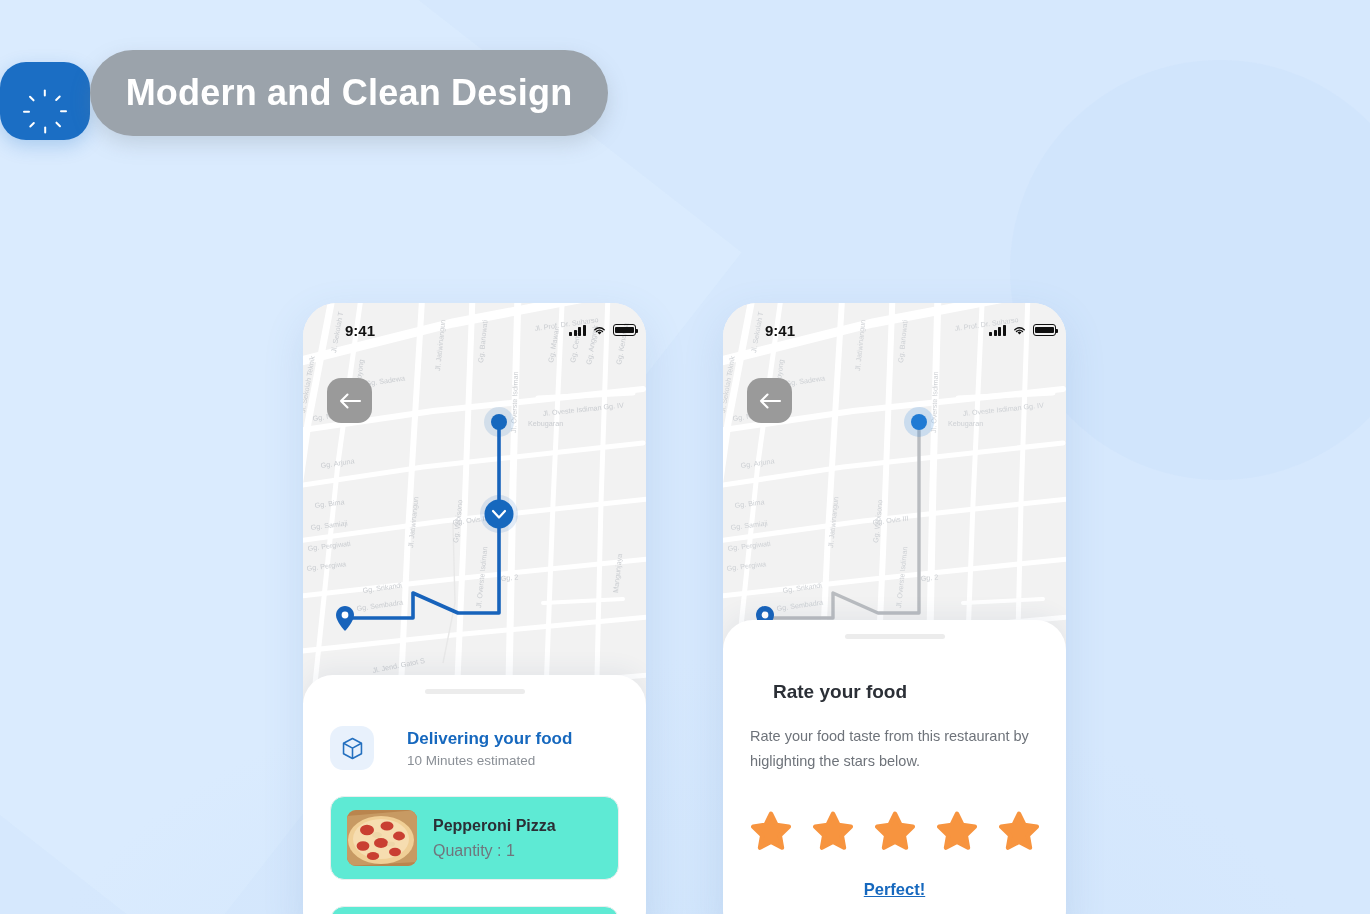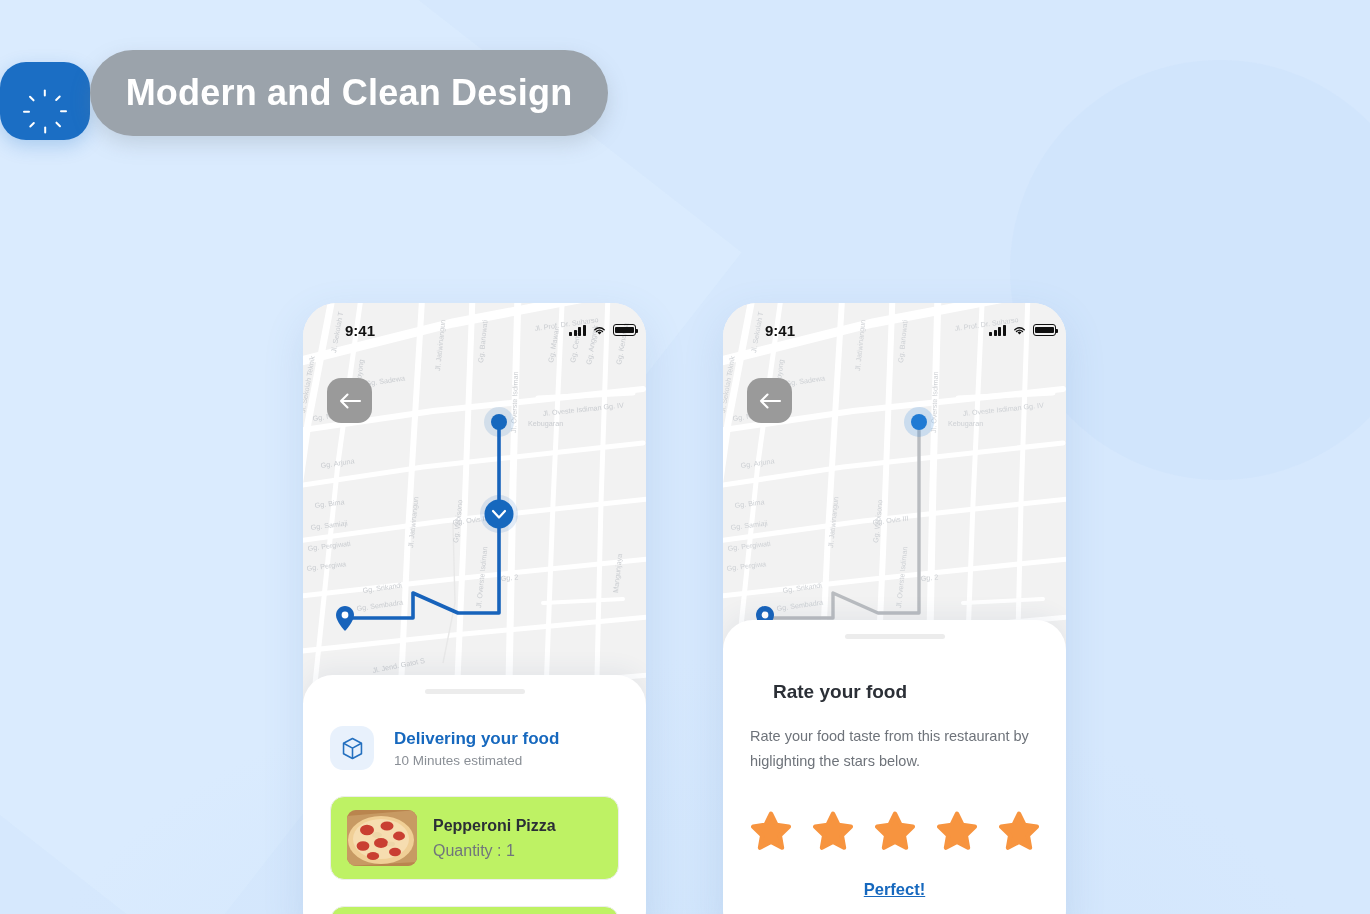--- a/index.html
+++ b/index.html
@@ -119,38 +119,38 @@
   }
   #sheet-left  { top:372px; bottom:0; }
   #sheet-right { top:317px; bottom:0; }
   .handle {
     width:100px; height:5px; border-radius:3px;
     background:#ececec; margin:14px auto 0;
   }
 
   
   .deliv-row {
-    display:flex; align-items:center; gap:20px;
+    display:flex; align-items:center; gap:33px;
     padding:32px 27px 0;
   }
   .deliv-icon {
     width:44px; height:44px; border-radius:13px;
     background:#e8f1fc;
     display:flex; align-items:center; justify-content:center;
     flex:0 0 auto;
   }
   .deliv-title { font-size:17px; font-weight:bold; color:#1668be; line-height:1.3; }
   .deliv-sub { font-size:13.5px; color:#8a8f96; margin-top:3px; }
 
   
   .order-card {
     margin:26px 27px 0;
     height:84px;
     border:1px solid #ededed; border-radius:14px;
-    background:#bef264;
+    background:#5eead4;
     display:flex; align-items:center; gap:16px;
     padding:0 16px;
   }
   .thumb {
     width:70px; height:56px; border-radius:9px; flex:0 0 auto;
     overflow:hidden; position:relative;
     background:#c8a173;
   }
   .thumb svg { position:absolute; inset:0; width:100%; height:100%; }
   .item-name { font-size:16px; font-weight:bold; color:#2b2f36; }

